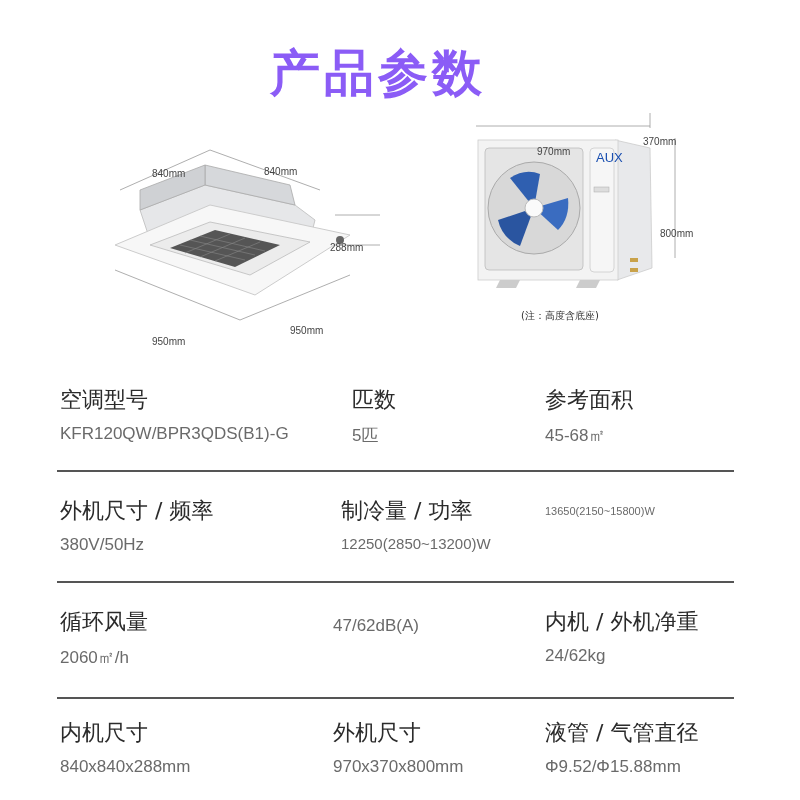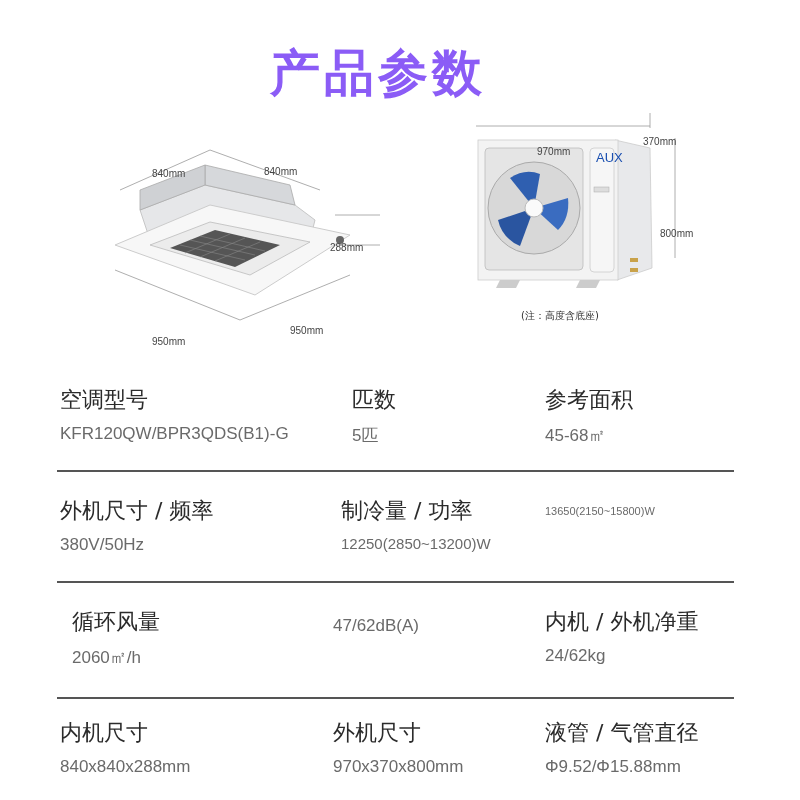--- a/index.html
+++ b/index.html
@@ -104,21 +104,21 @@
 </div>
 <div class="spec-cell" style="left:333px;top:496px;margin-left:8px;">
   <div class="spec-label">制冷量 / 功率</div>
   <div class="spec-value" style="font-size:15px;">12250(2850~13200)W</div>
 </div>
 <div class="spec-cell" style="left:545px;top:496px;">
   <div class="spec-value" style="font-size:11px;">13650(2150~15800)W</div>
 </div>
 <div class="divider" style="top:581px;"></div>
 
-<div class="spec-cell" style="left:72px;top:607px;">
+<div class="spec-cell" style="left:60px;top:607px;">
   <div class="spec-label">循环风量</div>
   <div class="spec-value">2060㎡/h</div>
 </div>
 <div class="spec-cell" style="left:333px;top:607px;">
   <div class="spec-value">47/62dB(A)</div>
 </div>
 <div class="spec-cell" style="left:545px;top:607px;">
   <div class="spec-label">内机 / 外机净重</div>
   <div class="spec-value">24/62kg</div>
 </div>

